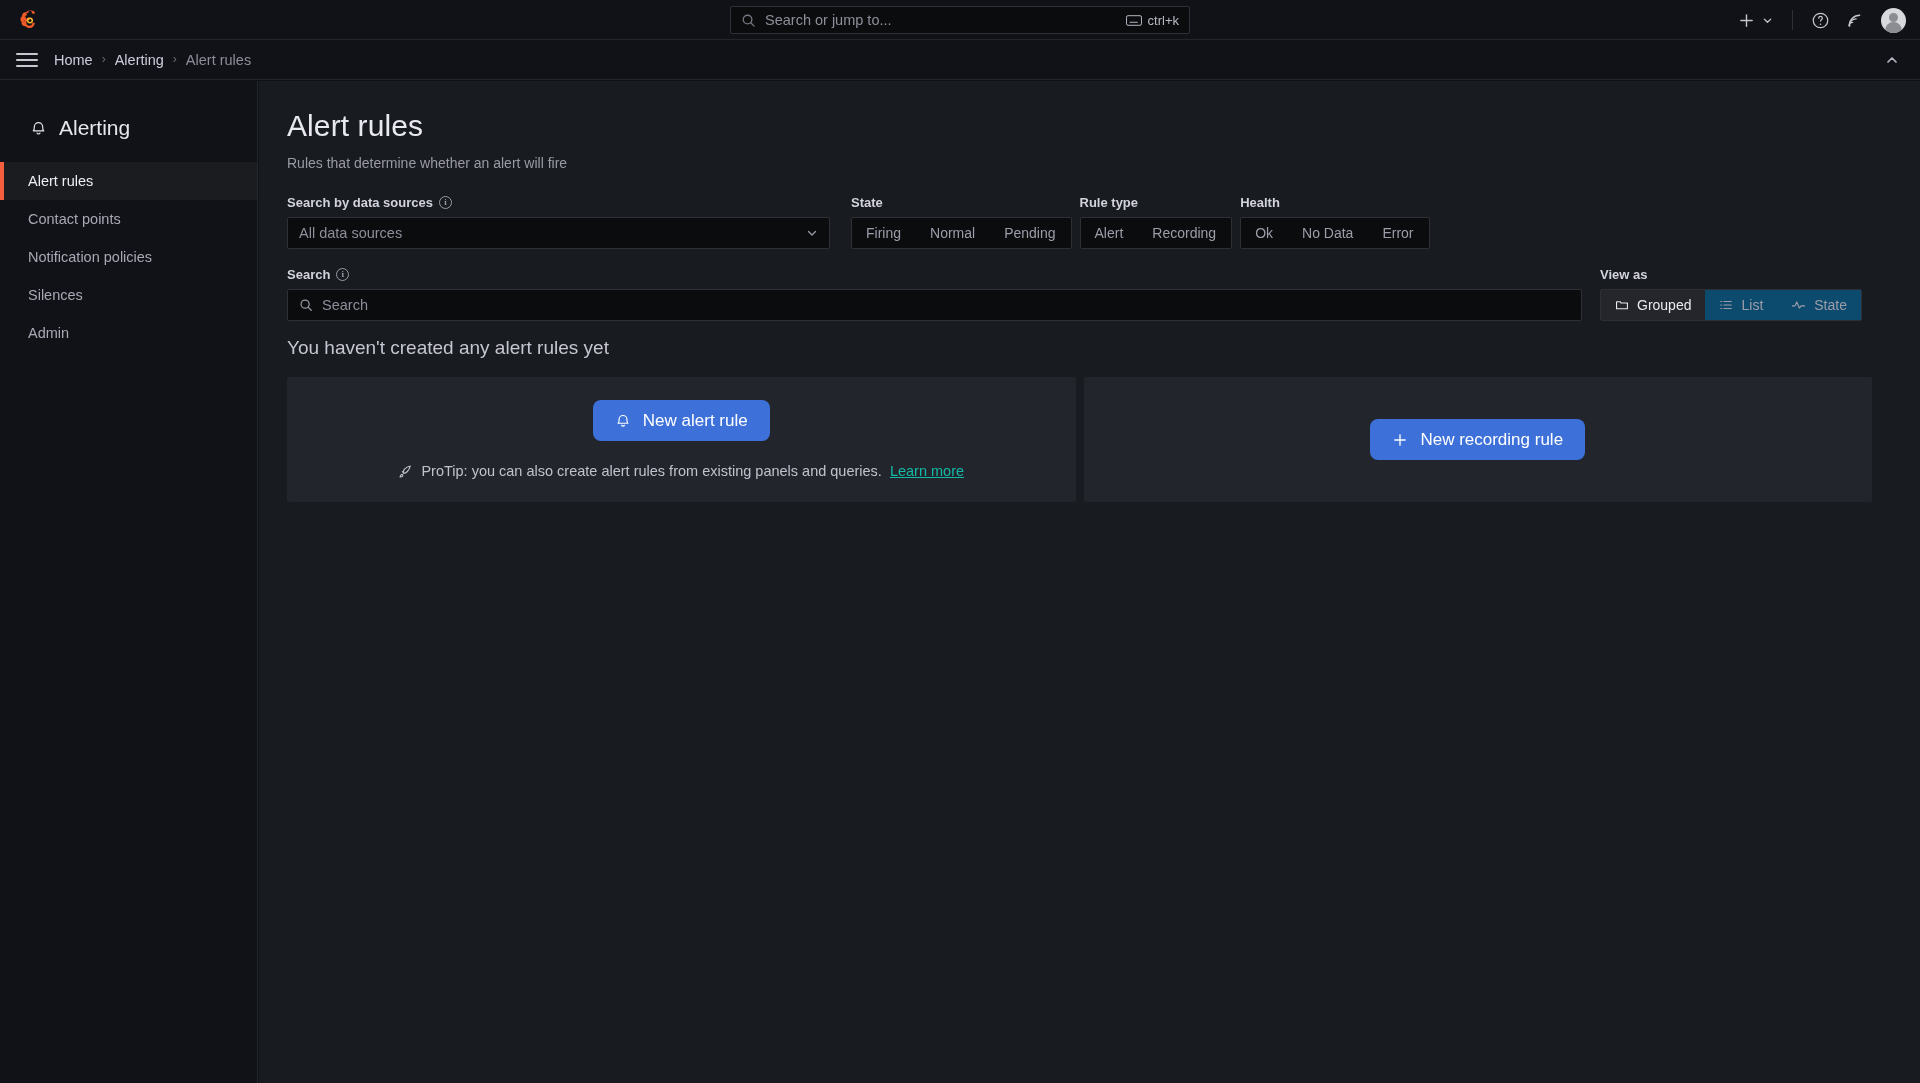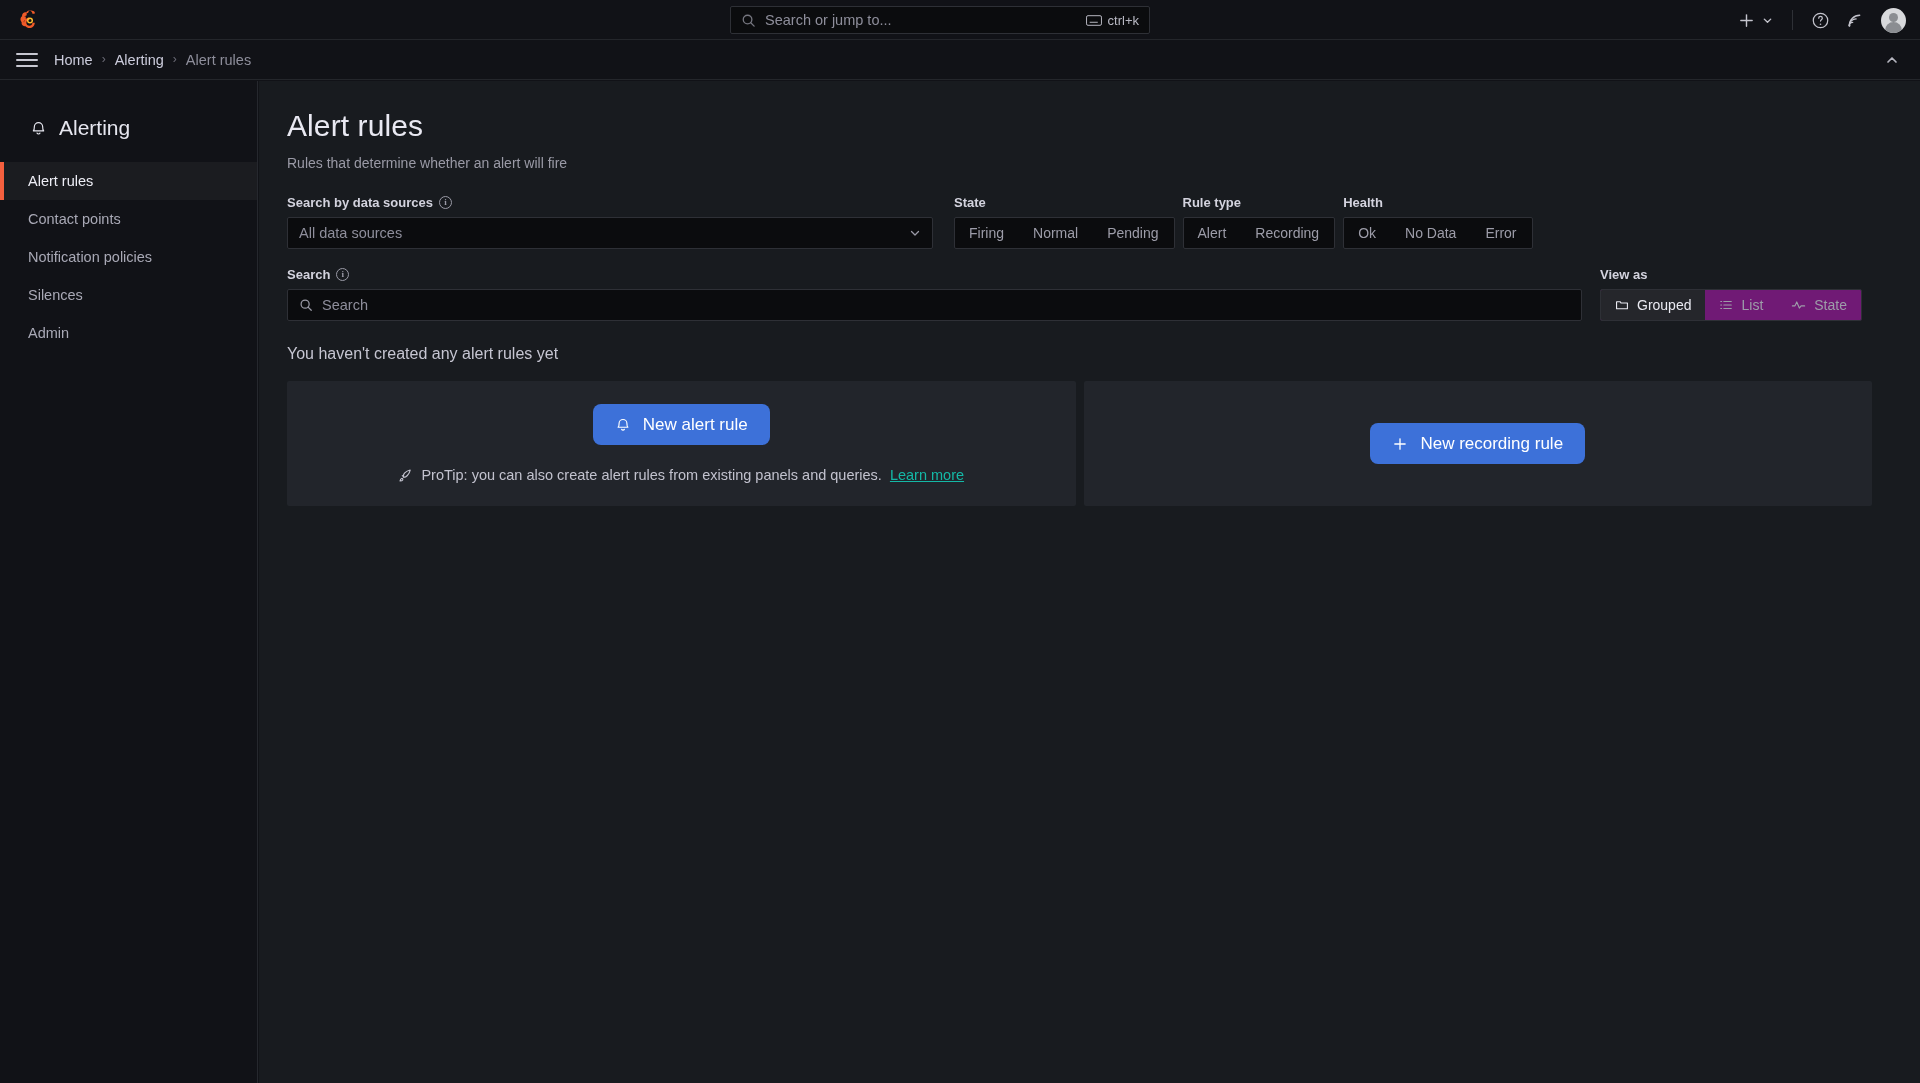--- a/index.html
+++ b/index.html
@@ -18,21 +18,21 @@
     border-bottom: 1px solid #24262b;
     display: flex; align-items: center;
   }
   .logo {
     width: 40px; height: 40px; display: flex; align-items: center; justify-content: center;
     margin-left: 10px;
   }
   .logo svg { display: block; }
 
   .global-search {
-    position: absolute; left: 730px; top: 6px; width: 420px; height: 28px;
+    position: absolute; left: 730px; top: 6px; width: 460px; height: 28px;
     background: #0b0c0e;
     border: 1px solid #2e3036;
     border-radius: 2px;
     display: flex; align-items: center; padding: 0 10px;
   }
   .global-search .mag { flex: 0 0 auto; margin-right: 9px; opacity: .75; }
   .global-search .ph { font-size: 14.5px; color: #8e8e9b; flex: 1; }
   .global-search .kbd {
     display: flex; align-items: center; gap: 6px;
     font-size: 13px; color: #b9b9c4;
@@ -119,21 +119,21 @@
   .f-label {
     font-size: 13px; font-weight: 600; color: #d3d3de; margin-bottom: 7px;
     display: flex; align-items: center; gap: 6px;
   }
   .info-i {
     width: 13px; height: 13px; border-radius: 50%; border: 1px solid #9a9aa6;
     color: #9a9aa6; font-size: 9px; line-height: 11px; text-align: center;
     font-weight: 700; font-family: "Liberation Serif", serif;
   }
   .ds-select {
-    width: 646px; height: 32px; background: #0b0c0e;
+    width: 543px; height: 32px; background: #0b0c0e;
     border: 1px solid #2e3036; border-radius: 2px;
     display: flex; align-items: center; padding: 0 11px;
     font-size: 14.5px; color: #8e8e9b;
   }
   .ds-select .chev { margin-left: auto; color: #9a9aa6; }
 
   .radio-group {
     display: flex; height: 32px; border: 1px solid #2e3036; border-radius: 2px;
     background: #0b0c0e; overflow: hidden;
   }
@@ -150,30 +150,30 @@
   .search-row { display: flex; align-items: flex-end; margin-top: 18px; }
   .search-box {
     width: 1295px; height: 32px; background: #0b0c0e;
     border: 1px solid #2e3036; border-radius: 2px;
     display: flex; align-items: center; padding: 0 11px; gap: 9px;
   }
   .search-box .ph { font-size: 14.5px; color: #8e8e9b; }
   .viewas { margin-left: 18px; }
   .viewas-group {
     display: flex; height: 32px; border: 1px solid #2e3036; border-radius: 2px;
-    background: #701a75; overflow: hidden;
+    background: #0c4a6e; overflow: hidden;
   }
   .viewas-group .vb {
     display: flex; align-items: center; gap: 8px; padding: 0 14px;
     font-size: 14px; color: #9d9da9;
   }
   .viewas-group .vb.sel { background: #25262b; color: #eaeaf2; }
 
   
-  .empty-msg { margin-top: 24px; font-size: 16px; color: #c6c6d2; }
+  .empty-msg { margin-top: 16px; font-size: 19px; color: #c6c6d2; }
   .cards { display: flex; margin-top: 18px; gap: 8px; }
   .card {
     background: #22252b; border-radius: 2px;
     height: 125px; display: flex; flex-direction: column;
     align-items: center; justify-content: center;
   }
   .card.left { width: 790px; }
   .card.right { width: 790px; }
   .btn-primary {
     background: #3d71d9; color: #fff; border: none; border-radius: 8px;

